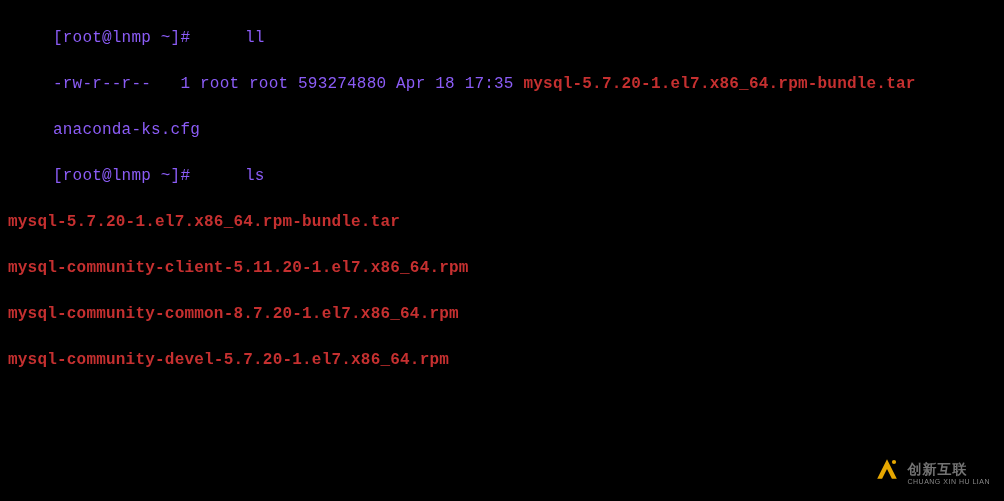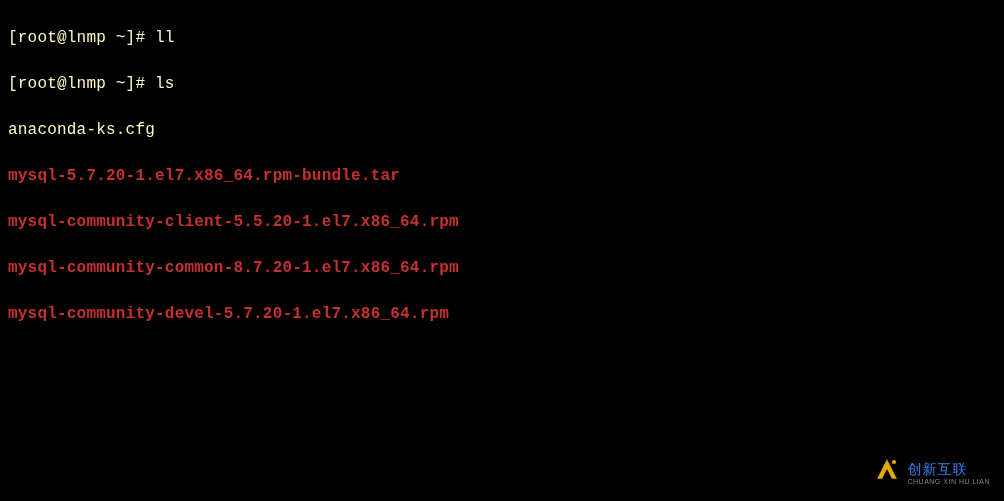--- a/index.html
+++ b/index.html
@@ -14,47 +14,48 @@
     color: #fff;
     overflow: hidden;
     position: relative;
   }
   .terminal {
     padding: 4px 8px;
     white-space: pre;
     letter-spacing: 0.2px;
   }
   .line { display: block; }
-  .w { color: #fef9c3; }
+  .w { color: #8b5cf6; margin-left: 45px; }
   .m { color: #c53030; font-weight: bold; }
   .watermark {
     position: absolute;
     right: 14px;
     bottom: 10px;
     color: #aaa;
     font-family: Arial, sans-serif;
     font-size: 12px;
     display: flex;
     align-items: center;
     gap: 6px;
   }
   .watermark svg { width: 28px; height: 28px; }
   .wm-text { display: flex; flex-direction: column; line-height: 1; }
-  .wm-cn { font-size: 14px; color: #3b82f6; font-weight: normal; letter-spacing: 1px; }
+  .wm-cn { font-size: 14px; color: #737373; font-weight: bold; letter-spacing: 1px; }
   .wm-en { font-size: 7px; color: #888; margin-top: 2px; letter-spacing: 0.5px; }
 </style>
 </head>
 <body>
 
 <div class="terminal">
 <span class="line"><span class="w">[root@lnmp ~]# </span><span class="w">ll</span></span>
+<span class="line"><span class="w">-rw-r--r--   1 root root 593274880 Apr 18 17:35 </span><span class="m">mysql-5.7.20-1.el7.x86_64.rpm-bundle.tar</span></span>
+<span class="line w">anaconda-ks.cfg</span>
 <span class="line"><span class="w">[root@lnmp ~]# </span><span class="w">ls</span></span>
-<span class="line w">anaconda-ks.cfg</span>
 <span class="line m">mysql-5.7.20-1.el7.x86_64.rpm-bundle.tar</span>
-<span class="line m">mysql-community-client-5.5.20-1.el7.x86_64.rpm</span>
+<span class="line m">mysql-community-client-5.11.20-1.el7.x86_64.rpm</span>
 <span class="line m">mysql-community-common-8.7.20-1.el7.x86_64.rpm</span>
 <span class="line m">mysql-community-devel-5.7.20-1.el7.x86_64.rpm</span>
 
 
 
 
 
 
 
 

